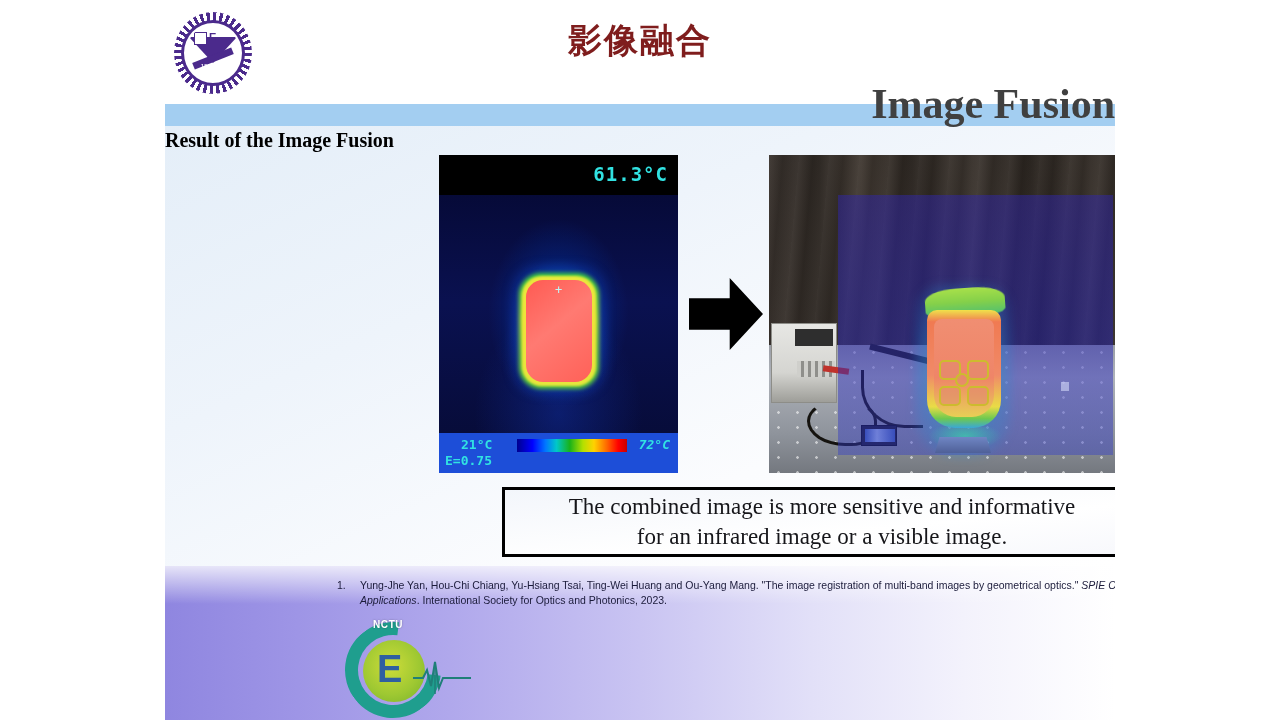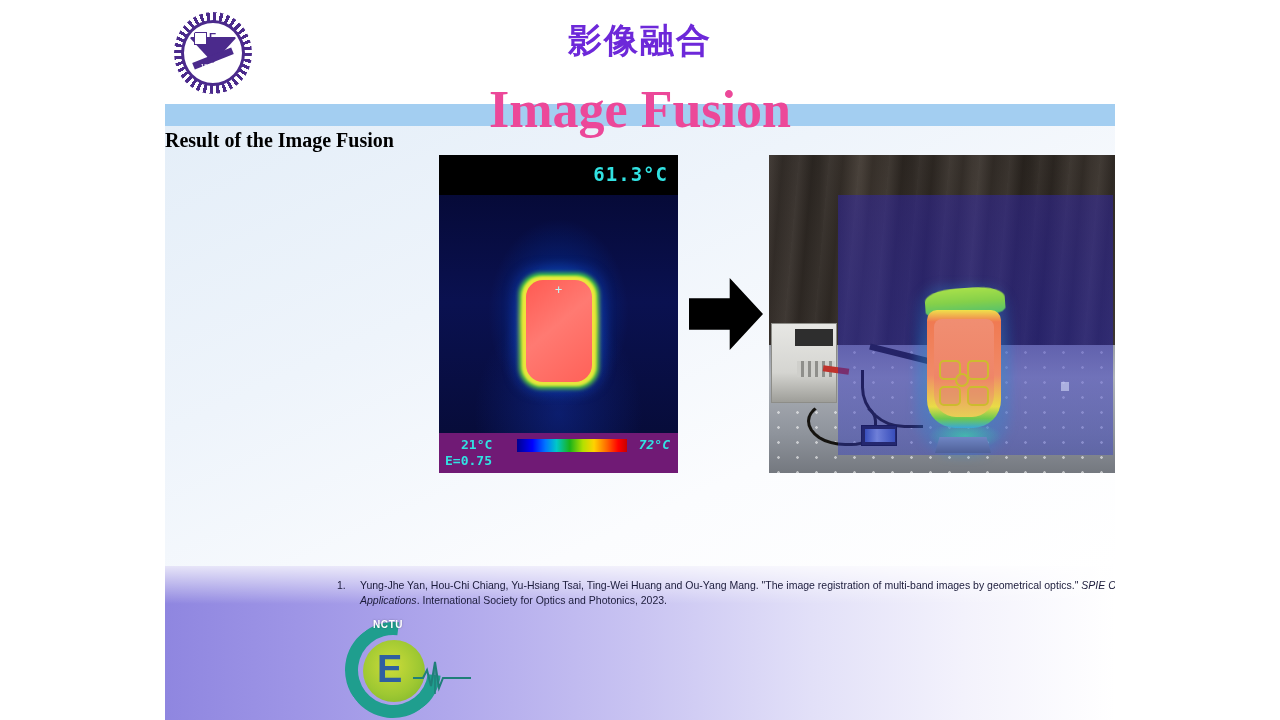--- a/index.html
+++ b/index.html
@@ -117,30 +117,30 @@
     letter-spacing: .4px;
   }
 
   
   .title-cn {
     position: absolute; left: 0; top: 18px;
     width: 950px; text-align: center;
     font-family: "DejaVu Sans", sans-serif;
     font-weight: bold;
     font-size: 34px;
-    color: #6d28d9;
+    color: #7f1d1d;
     letter-spacing: 2px;
   }
   .title-en {
     position: absolute; left: 0; top: 80px;
-    width: 950px; text-align: center;
+    width: 950px; text-align: right;
     font-family: "Liberation Serif", serif;
     font-weight: bold;
-    font-size: 52px;
-    color: #ec4899;
+    font-size: 42px;
+    color: #404040;
   }
   .subtitle {
     position: absolute; left: 0; top: 129px;
     width: 740px; text-align: left;
     font-family: "Liberation Serif", serif;
     font-weight: bold;
     font-size: 20px;
     color: #000000;
   }
 
@@ -203,21 +203,21 @@
   .ir .cross {
     position: absolute; left: 116px; top: 90px;
     width: 11px; height: 11px;
     color: #bff7f7;
     font: 12px "DejaVu Sans Mono", monospace;
     line-height: 11px;
   }
   .ir .footer {
     position: absolute; left: 0; top: 278px;
     width: 239px; height: 40px;
-    background: #701a75;
+    background: #1d4ed8;
   }
   .ir .tmin, .ir .tmax {
     position: absolute; top: 4px;
     font-family: "DejaVu Sans Mono", monospace;
     font-size: 13px; font-weight: bold;
     color: #31e2e2;
   }
   .ir .tmin { left: 22px; }
   .ir .tmax { right: 8px; font-style: italic; }
   .ir .scale {
@@ -494,20 +494,24 @@
       <div class="jar-inner"></div>
 
       <div class="cell" style="left:170px; top:205px; width:22px; height:20px;"></div>
       <div class="cell" style="left:198px; top:205px; width:22px; height:20px;"></div>
       <div class="cell" style="left:170px; top:231px; width:22px; height:20px;"></div>
       <div class="cell" style="left:198px; top:231px; width:22px; height:20px;"></div>
       <div class="cell" style="left:186px; top:218px; width:14px; height:14px; border-radius:50%;"></div>
       <div class="mark"></div>
     </div>
 
+    <div class="caption">
+      <div>The combined image is more sensitive and informative</div>
+      <div>for an infrared image or a visible image.</div>
+    </div>
 
     <div class="ref">
       <div class="num">1.</div>
       <div class="body"><span>Yung-Jhe Yan, Hou-Chi Chiang, Yu-Hsiang Tsai, Ting-Wei Huang and Ou-Yang Mang.</span> <span>"The image registration of multi-band images by geometrical optics."</span> <span class="ital">SPIE Optical Engineering+ Applications</span><span>. International Society for Optics and Photonics, 2023.</span></div>
     </div>
 
     <div class="dept">
       <div class="ring"></div>
       <div class="disc"></div>
       <div class="e-glyph">E</div>

